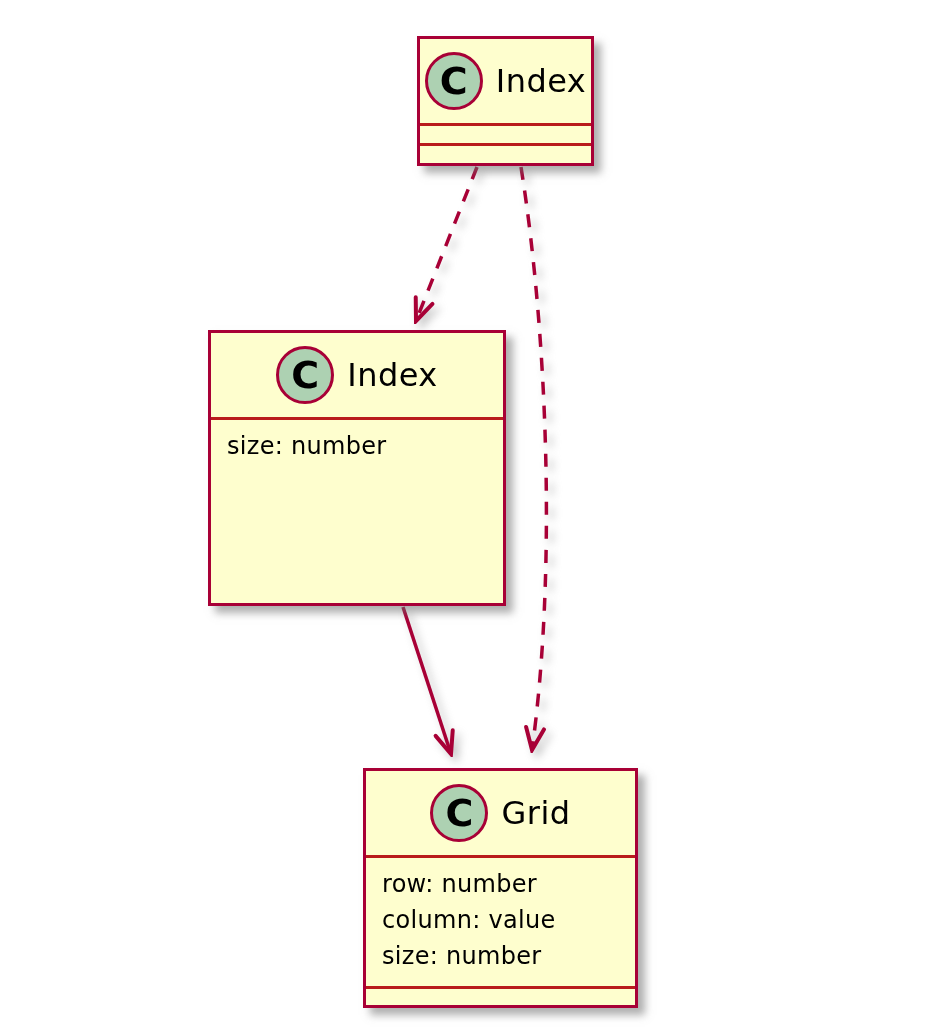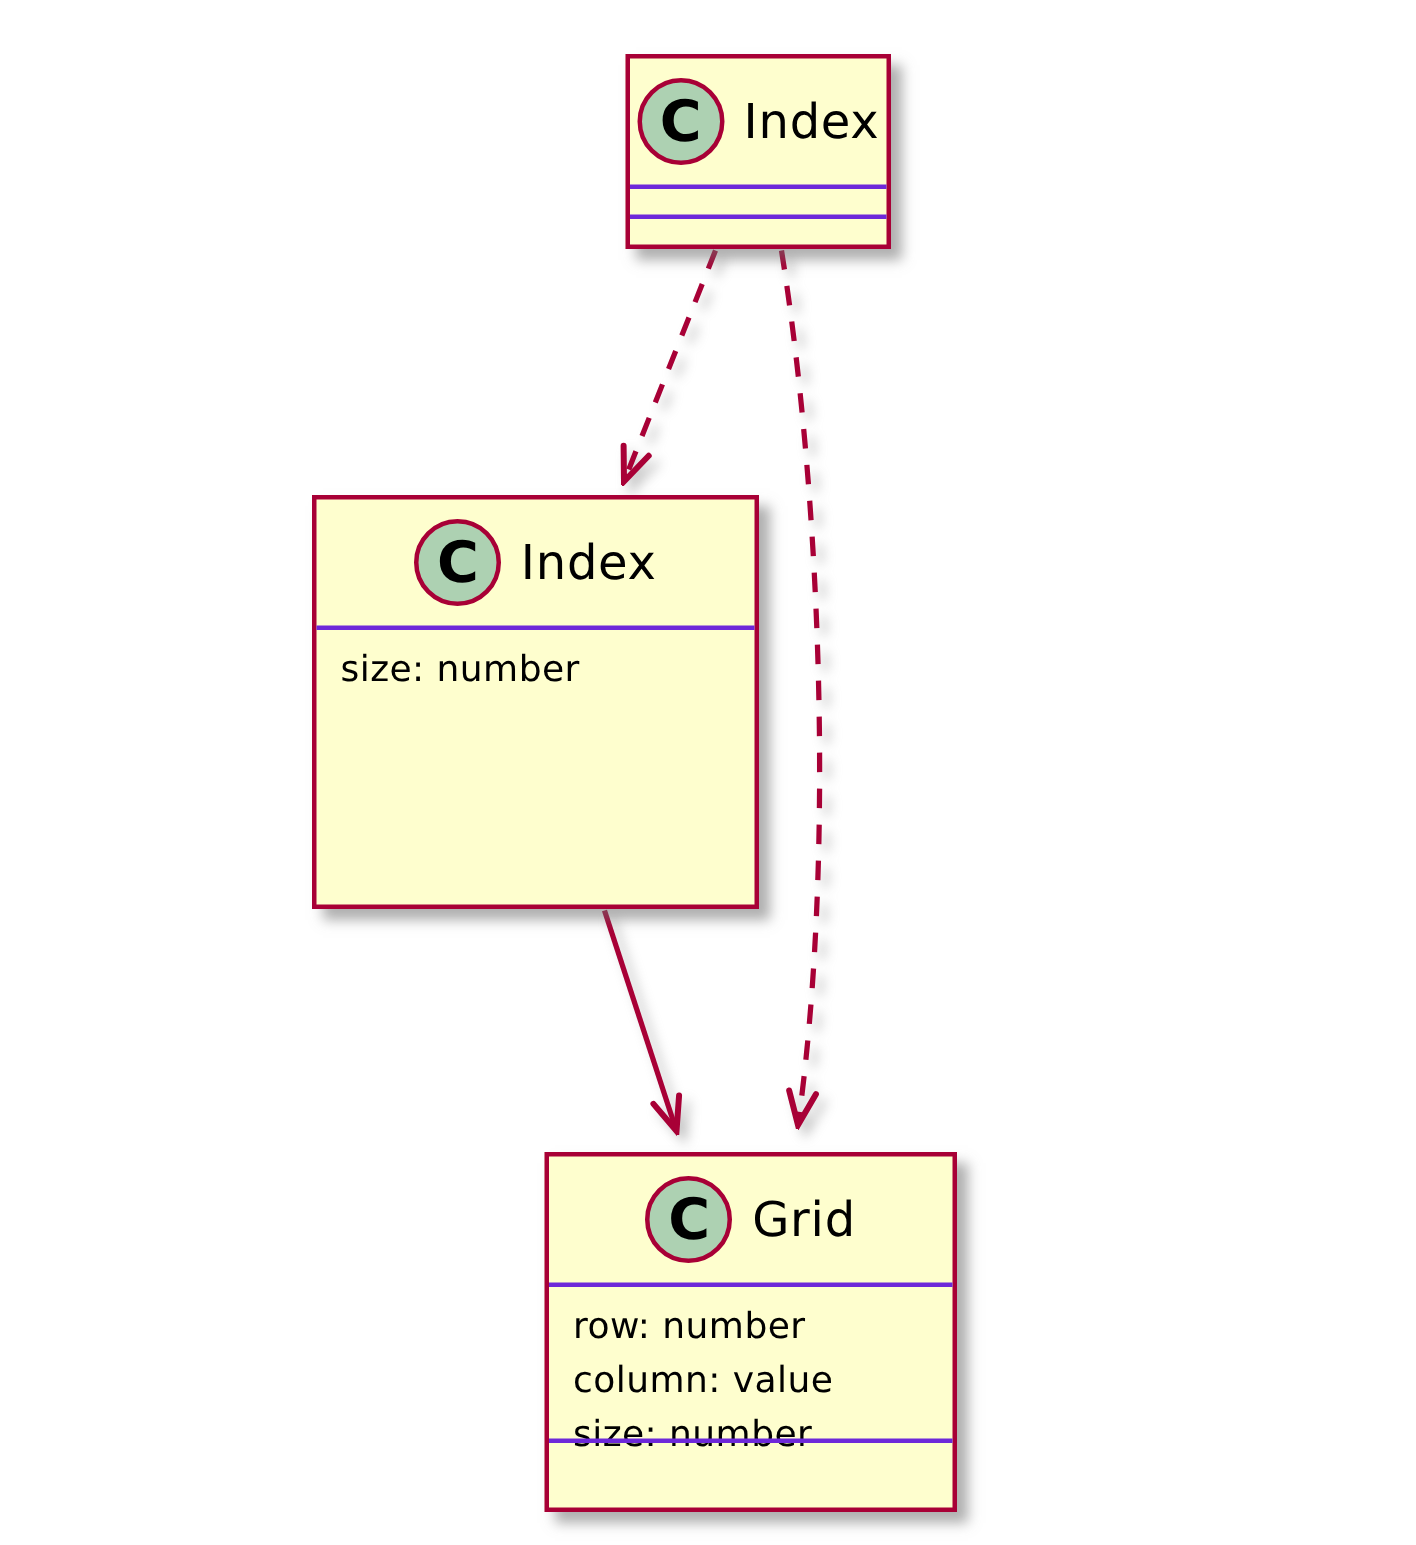--- a/index.html
+++ b/index.html
@@ -53,21 +53,21 @@
     font-weight: bold;
     color: #000;
     flex: 0 0 auto;
   }
   .class-name {
     font-size: 32px;
     letter-spacing: 0.5px;
   }
   .uml-section {
     box-sizing: border-box;
-    border-top: 3px solid #6d28d9;
+    border-top: 3px solid #b91c1c;
     padding: 8px 16px 4px 16px;
     font-size: 24px;
     line-height: 36px;
     flex: 0 0 auto;
     white-space: nowrap;
   }
   .uml-section.empty {
     padding: 0;
   }
   .member-line {
@@ -80,21 +80,21 @@
   .class-index .sec-attrs { height: 20px; }
   .class-index .sec-methods { flex: 1 1 auto; }
 
   .class-grid { left: 208px; top: 330px; width: 298px; height: 276px; }
   .class-grid .uml-class-title { height: 84px; }
   .class-grid .sec-attrs { height: 95px; }
   .class-grid .sec-methods { flex: 1 1 auto; }
 
   .class-tile { left: 363px; top: 768px; width: 275px; height: 240px; }
   .class-tile .uml-class-title { height: 84px; }
-  .class-tile .sec-attrs { height: 104px; }
+  .class-tile .sec-attrs { height: 131px; }
   .class-tile .sec-methods { flex: 1 1 auto; }
 </style>
 </head>
 <body>
 
 <div class="canvas">
 
   <svg class="edges-svg" viewBox="0 0 944 1030" xmlns="http://www.w3.org/2000/svg">
     <defs>
       <marker id="openArrow" viewBox="0 0 28 24" refX="25" refY="12" markerWidth="28" markerHeight="24" orient="auto" markerUnits="userSpaceOnUse">

